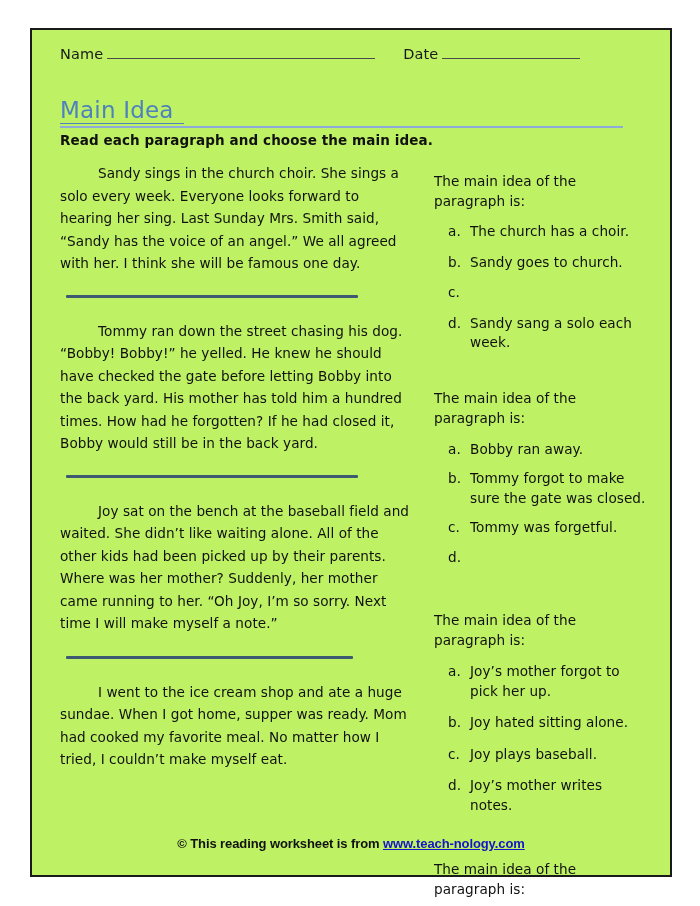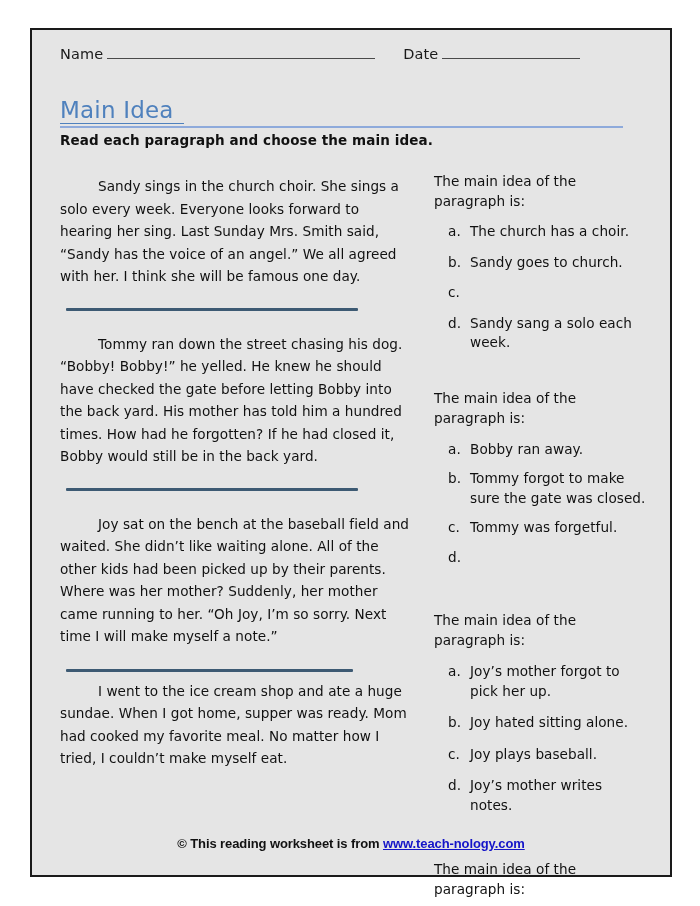--- a/index.html
+++ b/index.html
@@ -18,21 +18,21 @@
 
   
   .page-frame {
     position: absolute;
     left: 30px;
     top: 28px;
     width: 642px;
     height: 849px;
     box-sizing: border-box;
     border: 2px solid #1a1a1a;
-    background: #e5e5e5;
+    background: #bef264;
   }
 
   .page-inner {
     position: absolute;
     left: 0;
     top: 0;
     right: 0;
     bottom: 0;
     padding: 16px 22px 0 28px;
     box-sizing: border-box;
@@ -121,27 +121,27 @@
     text-indent: 38px;
     letter-spacing: .05px;
   }
   .sep-rule {
     height: 3px;
     background: #3d5a73;
     border-radius: 1px;
   }
   .sep-wrap { padding: 0 0 0 6px; }
 
-  .blk-1 { margin-top: 13px; }
+  .blk-1 { margin-top: 0; }
   .sep-1 { margin-top: 20px; width: 292px; }
   .blk-2 { margin-top: 22px; }
   .sep-2 { margin-top: 20px; width: 292px; }
   .blk-3 { margin-top: 22px; }
   .sep-3 { margin-top: 21px; width: 287px; }
-  .blk-4 { margin-top: 8px; }
+  .blk-4 { margin-top: 22px; }
 
   
   .q-stem {
     font-size: 13.6px;
     color: #111111;
     line-height: 20px;
     letter-spacing: .05px;
   }
   .choices {
     margin: 0;

